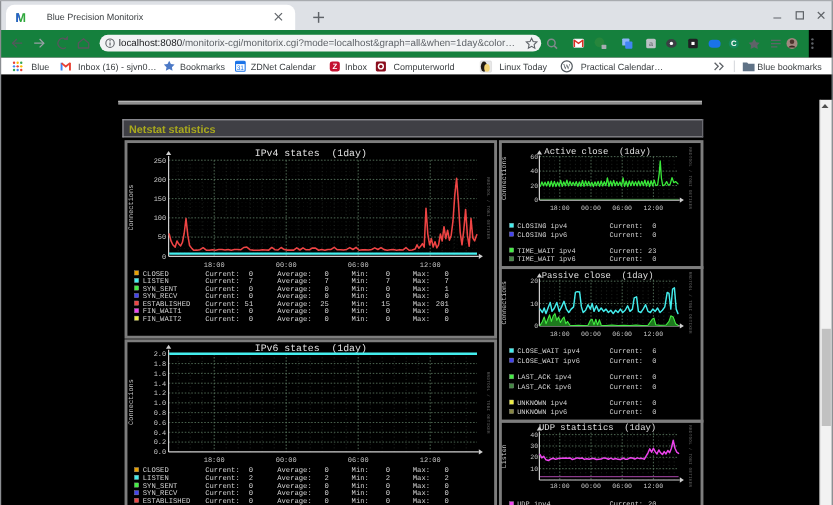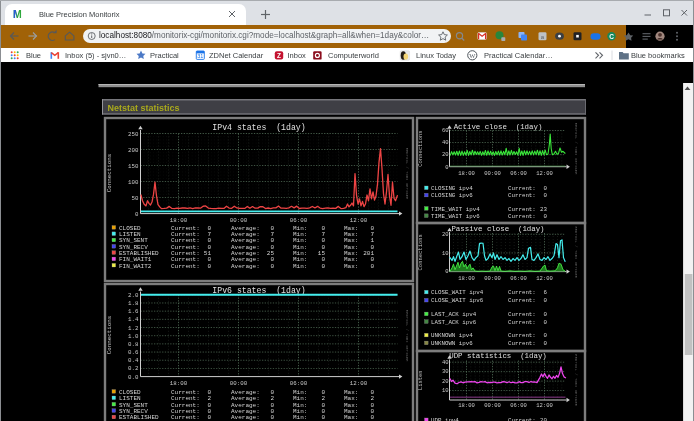--- a/index.html
+++ b/index.html
@@ -1,21 +1,21 @@
 <!DOCTYPE html>
 <html><head><meta charset="utf-8">
 <style>
   * { margin:0; padding:0; box-sizing:border-box; }
   html,body { width:694px; height:421px; overflow:hidden; background:#000;
     font-family:"Liberation Sans", sans-serif; }
   .tabbar { position:absolute; left:0; top:0; width:694px; height:25px; background:#dee1e6; }
   .tab { position:absolute; left:5px; top:4px; width:241px; height:21px; background:#fff;
     border-radius:7px 7px 0 0; }
   .tabtitle { position:absolute; left:22px; top:6px; font-size:7.5px; color:#3c4043;padding-left:12px; }
-  .toolbar { position:absolute; left:0; top:25px; width:626px; height:23px; background:#a16207; }
+  .toolbar { position:absolute; left:0; top:25px; width:674px; height:23px; background:#15803d; }
   .omni { position:absolute; left:83px; top:3.5px; width:368px; height:14px; background:#f1f3f4; border-radius:7px; }
   .url { position:absolute; left:16px; top:2.6px; font-size:8.2px; color:#5f6368; white-space:nowrap; }
   .url b { color:#202124; font-weight:normal; }
   .bookbar { position:absolute; left:0; top:48px; width:694px; height:14px; background:#fff; }
   .bm { position:absolute; top:2.5px; font-size:7.5px; color:#3c4043; white-space:nowrap; }
   .content { position:absolute; left:0; top:62px; width:694px; height:359px; background:#000;margin-top:21px; }
   svg text { white-space:pre; }
 </style></head>
 <body>
 <div class="tabbar">
@@ -171,22 +171,22 @@
 
     <g stroke="#5f6368" stroke-width="1.1" fill="none">
         <polyline points="595.5,4.3 598.5,7.3 595.5,10.3"></polyline>
         <polyline points="599.5,4.3 602.5,7.3 599.5,10.3"></polyline>
       </g>
     <line x1="612" y1="2.5" x2="612" y2="12" stroke="#dadce0" stroke-width="1"></line>
 
     <path d="M 619 4 l 3.6 0 1 1.2 5.2 0 0 6.2 -9.8 0 Z" fill="#5f7286"></path>
   </svg>
   <div class="bm" style="left:26px">Blue</div>
-  <div class="bm" style="left:65px">Inbox (5) - sjvn0…</div>
-  <div class="bm" style="left:150px">Practical</div>
+  <div class="bm" style="left:65px">Inbox (16) - sjvn0…</div>
+  <div class="bm" style="left:150px">Bookmarks</div>
   <div class="bm" style="left:209px">ZDNet Calendar</div>
   <div class="bm" style="left:287.5px">Inbox</div>
   <div class="bm" style="left:328px">Computerworld</div>
   <div class="bm" style="left:416px">Linux Today</div>
   <div class="bm" style="left:484px">Practical Calendar…</div>
   <div class="bm" style="left:631px">Blue bookmarks</div>
 </div>
 <div class="content">
   <svg width="694" height="359" viewBox="0 62 694 359" style="position:absolute;left:0;top:0">
 <rect x="105.00" y="97.00" width="308.00" height="163.00" fill="none" stroke="#7d7d7d" stroke-width="2.4"></rect>

